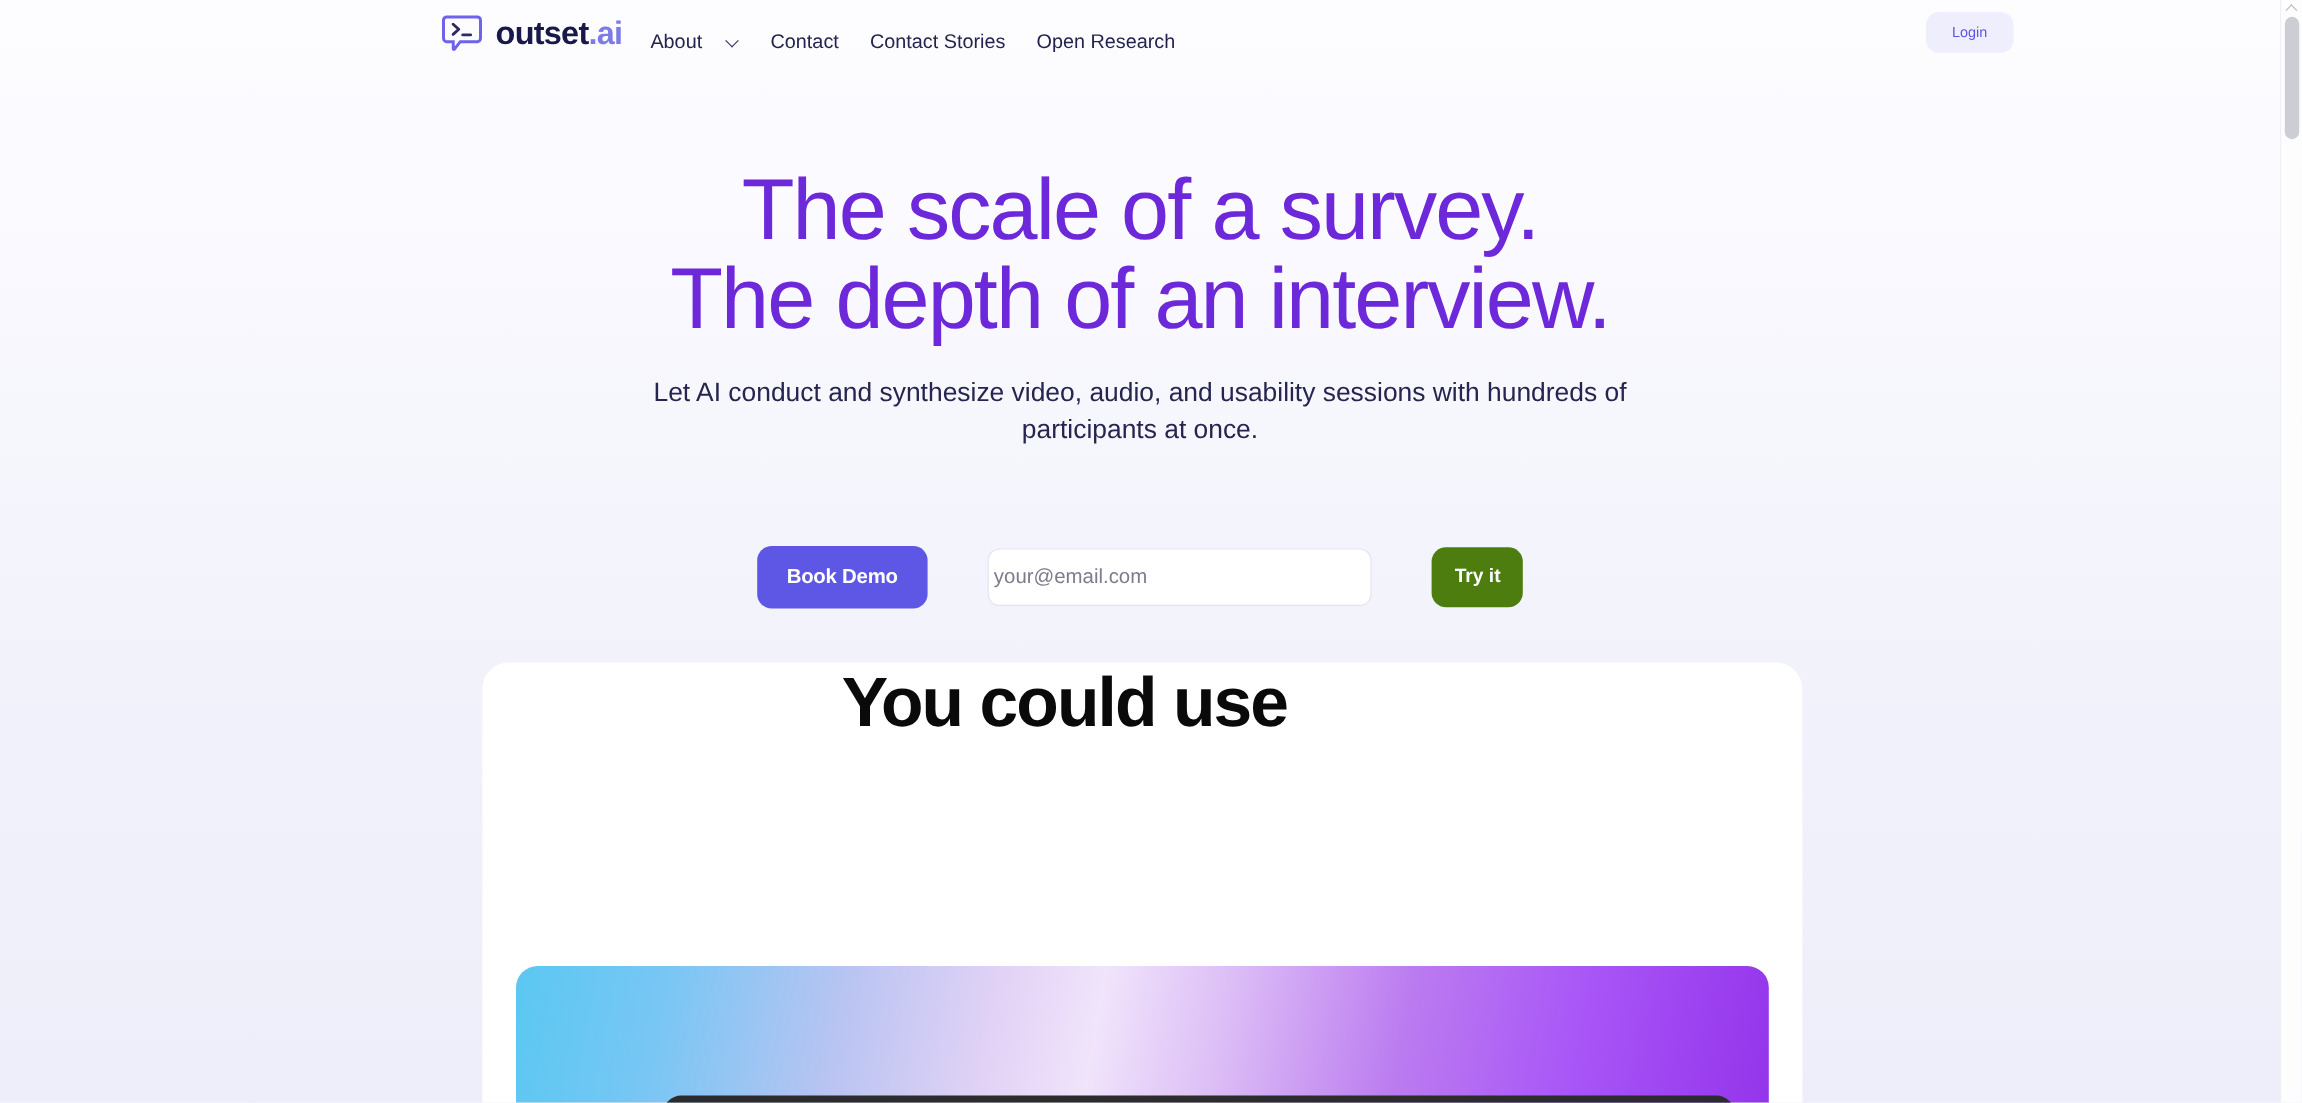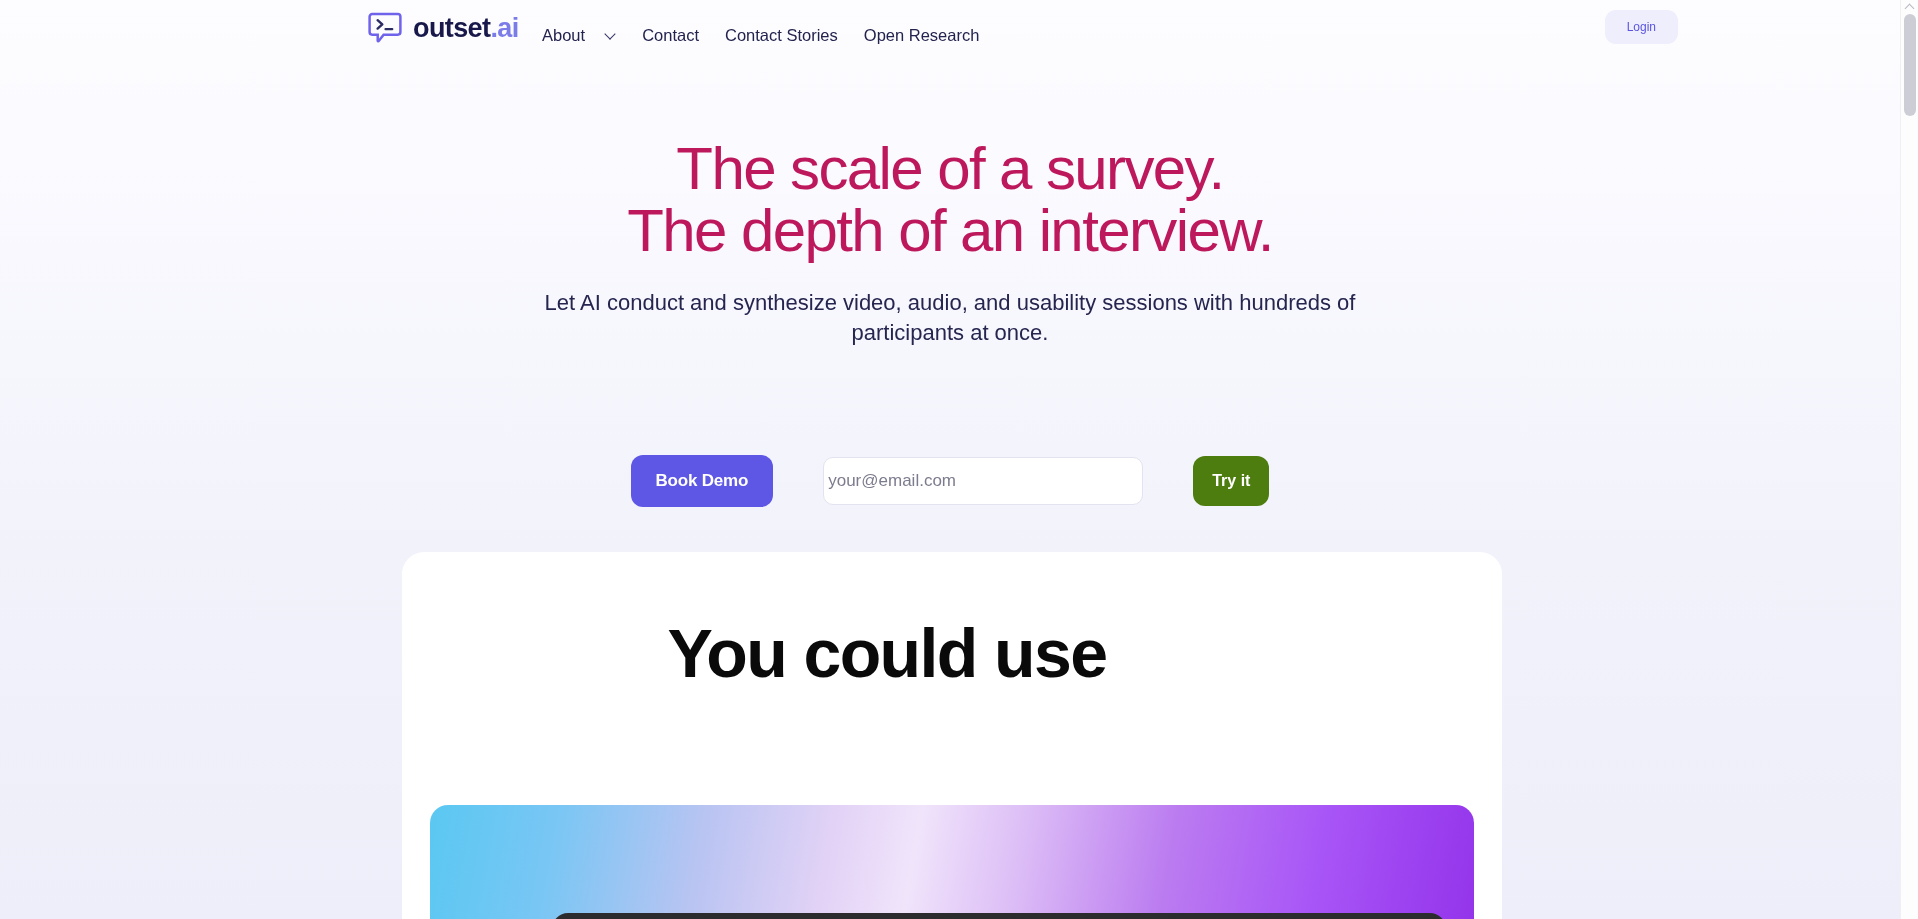--- a/index.html
+++ b/index.html
@@ -119,25 +119,25 @@
 
   
   .hero {
     position: absolute;
     top: 138px;
     left: 0; right: 0;
     text-align: center;
   }
 
   .headline {
-    font-size: 60px;
+    font-size: 72px;
     font-weight: 400;
     line-height: 1.03;
     letter-spacing: -1.6px;
-    color: #be185d;
+    color: #6d28d9;
   }
   .headline .line { display: block; }
 
   .subhead {
     margin: 26px auto 0;
     max-width: 880px;
     font-size: 22px;
     line-height: 1.38;
     font-weight: 400;
     color: #25254f;
@@ -202,23 +202,22 @@
     top: 552px;
     left: 402px;
     width: 1100px;
     bottom: 0;
     background: #ffffff;
     border-radius: 22px 22px 0 0;
     overflow: hidden;
   }
 
   .panel-title {
-    margin-top: 62px;
     text-align: center;
-    font-size: 68px;
+    font-size: 58px;
     font-weight: 700;
     letter-spacing: -1.6px;
     color: #0a0a0a;
     
     padding-right: 130px;
   }
 
   .media-card {
     position: absolute;
     left: 28px;

